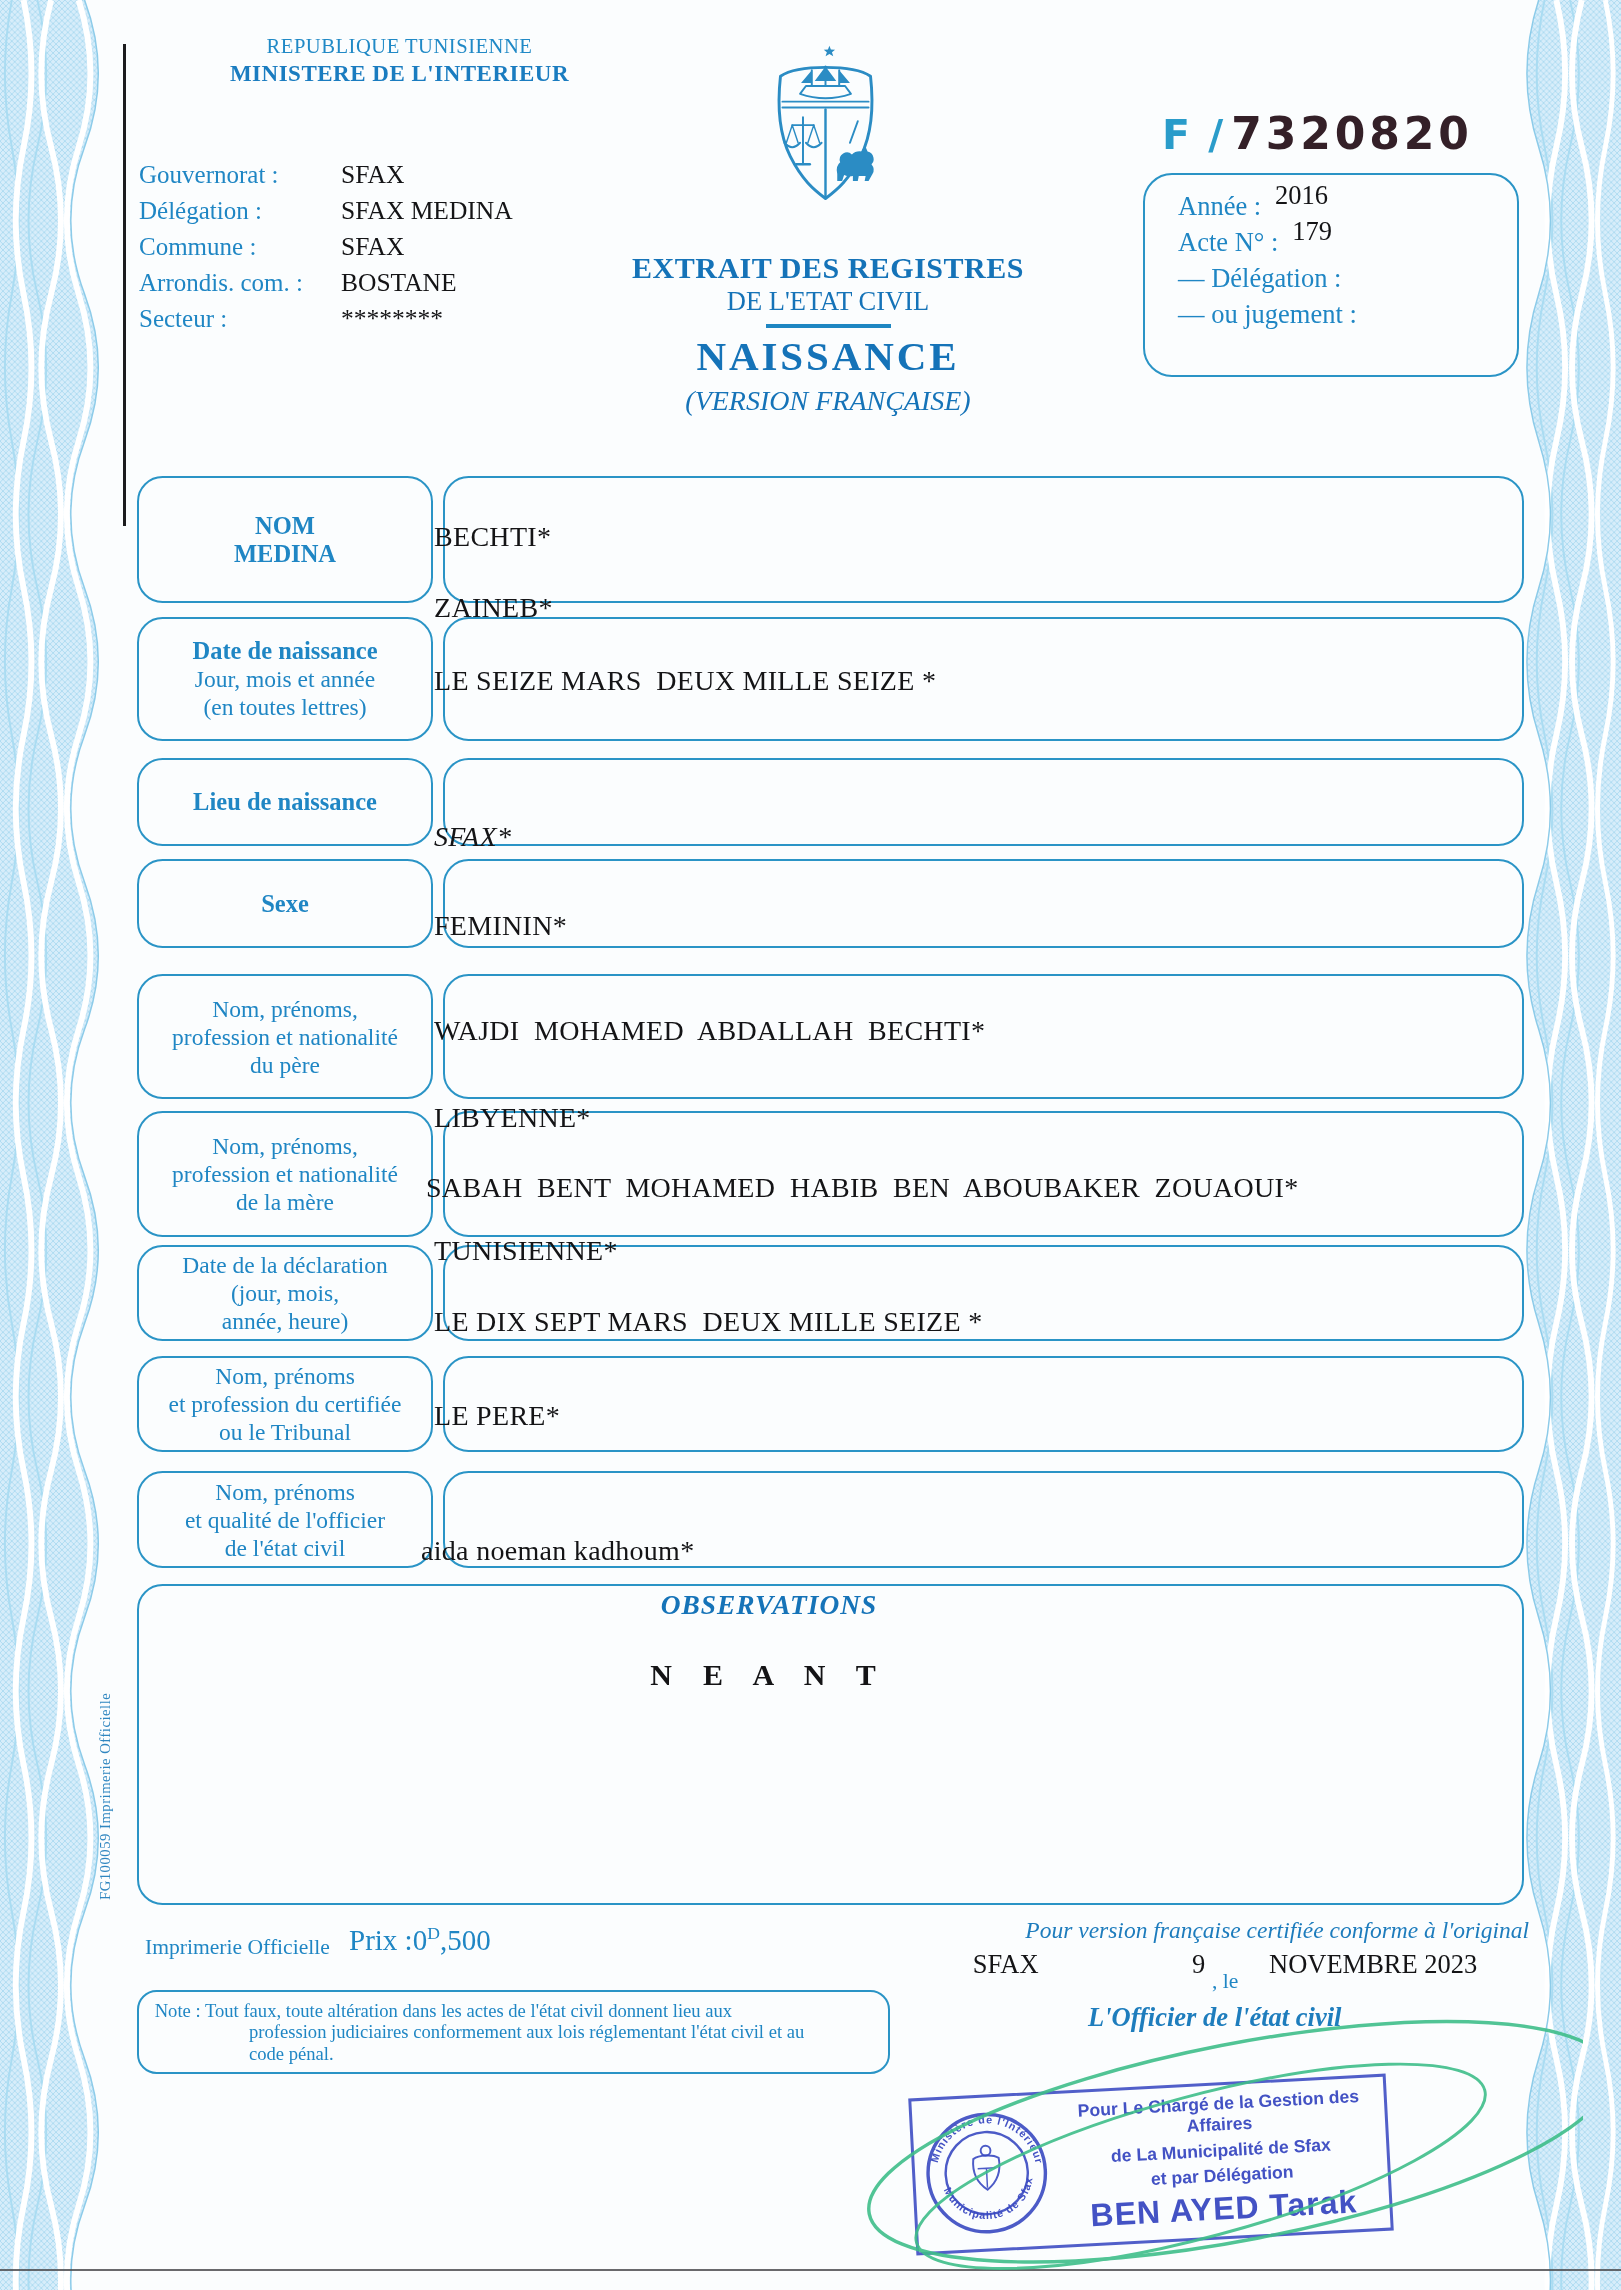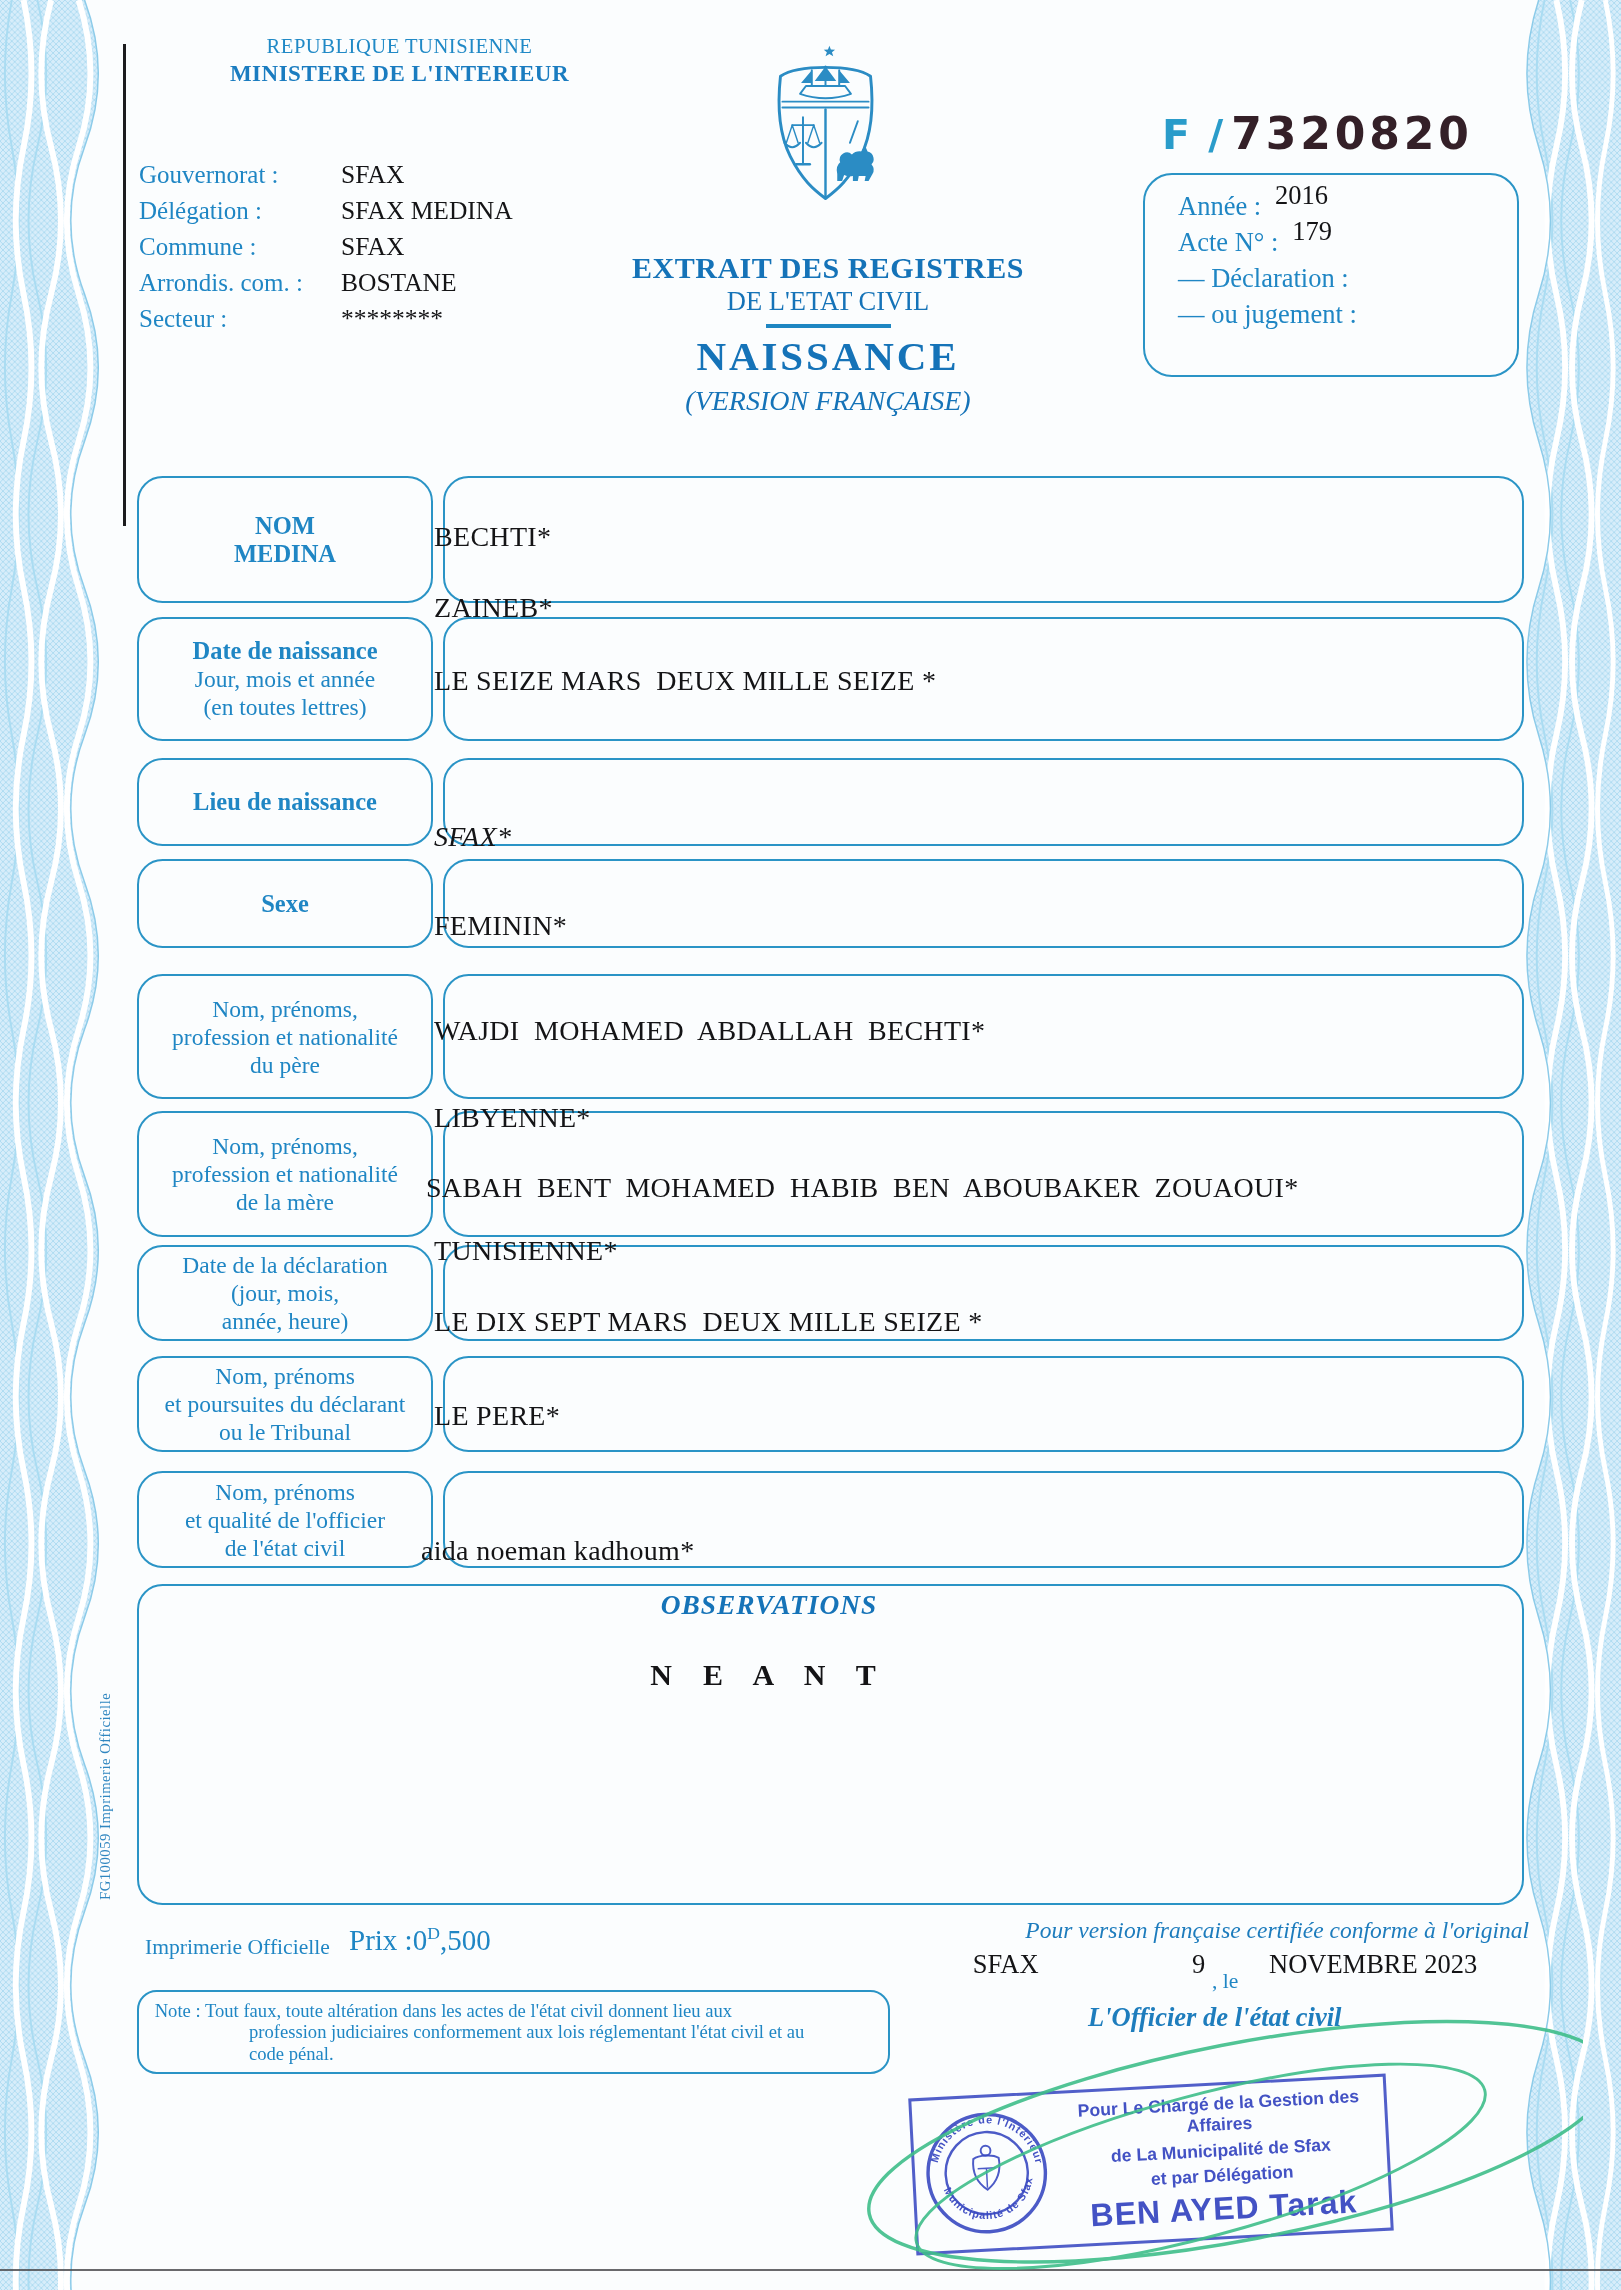--- a/index.html
+++ b/index.html
@@ -179,21 +179,21 @@
   <div class="abs acte-box">
     <div class="arow">
       <span class="alab">Année :</span>
       <span class="aval">2016</span>
     </div>
     <div class="arow">
       <span class="alab">Acte N° :</span>
       <span class="aval">179</span>
     </div>
     <div class="arow">
-      <span class="alab">— Déclaration :</span>
+      <span class="alab">— Délégation :</span>
     </div>
     <div class="arow">
       <span class="alab">— ou jugement :</span>
     </div>
   </div>
 
   <div class="row" style="top:476px;height:127px;">
     <div class="lbox">
       <div class="b">NOM</div>
       <div class="b">MEDINA</div>
@@ -240,21 +240,21 @@
     <div class="lbox">
       <div>Date de la déclaration</div>
       <div>(jour, mois,</div>
       <div>année, heure)</div>
     </div>
     <div class="vbox"></div>
   </div>
   <div class="row" style="top:1356px;height:96px;">
     <div class="lbox">
       <div>Nom, prénoms</div>
-      <div>et poursuites du déclarant</div>
+      <div>et profession du certifiée</div>
       <div>ou le Tribunal</div>
     </div>
     <div class="vbox"></div>
   </div>
   <div class="row" style="top:1471px;height:97px;">
     <div class="lbox">
       <div>Nom, prénoms</div>
       <div>et qualité de l'officier</div>
       <div>de l'état civil</div>
     </div>

